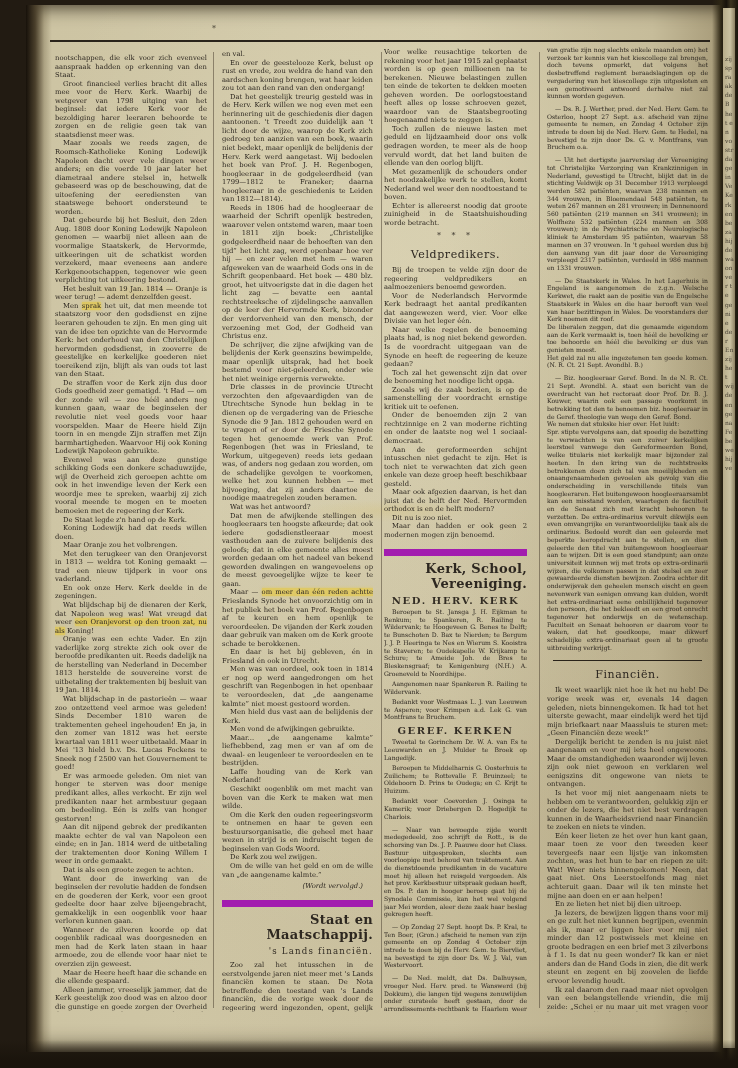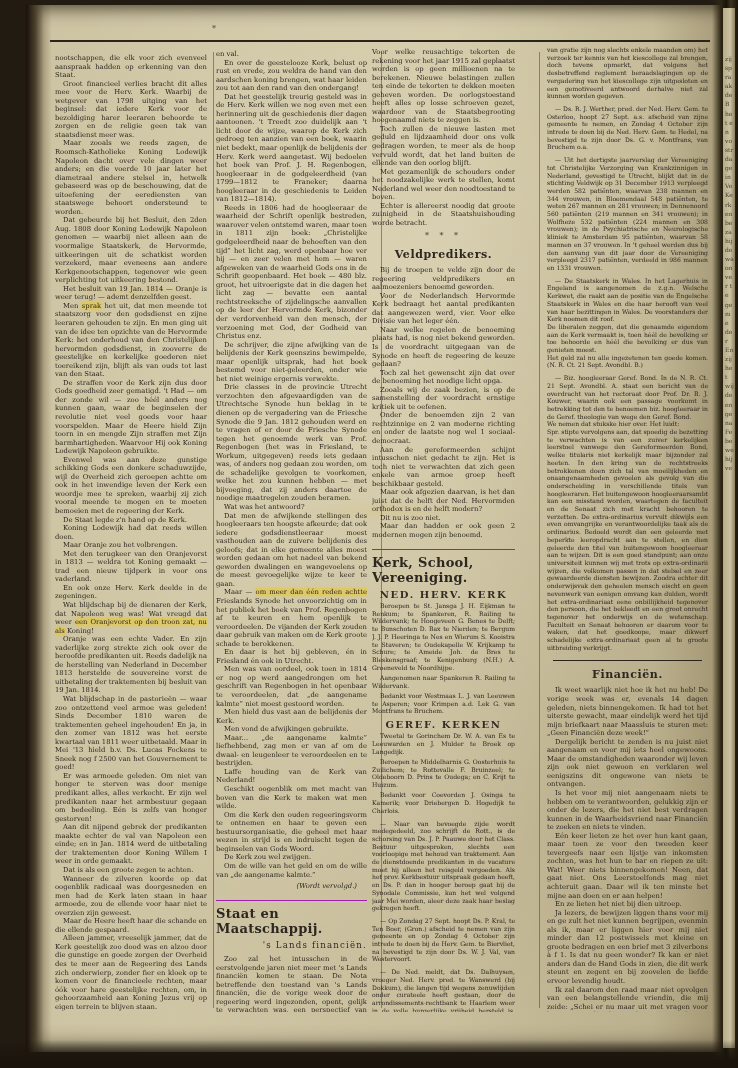--- a/index.html
+++ b/index.html
@@ -42,26 +42,26 @@
   }
   .blk{margin:0;}
   .p{text-indent:8px;}
   .p-cont{text-indent:0;}
   .small,.news,.news-cont{font-size:6.1px;line-height:7.7px;}
   .small{text-indent:8px;margin-top:2.5px;}
   .news{text-indent:8px;margin-top:5px;}
   .news-cont{text-indent:0;}
   .signoff{text-align:right;font-style:italic;padding-right:10px;margin:3px 0 5px;}
   .header-lg{
-    border-top:1px solid #a21caf;margin:9px 0 5px;padding-top:5px;
-    font-size:13px;font-weight:bold;text-align:left;text-indent:0;line-height:15px;
+    border-top:7px solid #a21caf;margin:9px 0 5px;padding-top:5px;
+    font-size:13px;font-weight:bold;text-align:right;text-indent:0;line-height:15px;
     letter-spacing:0.3px;
   }
   .header-md{
-    font-size:11px;font-weight:bold;text-align:center;text-indent:0;
+    font-size:11px;font-weight:normal;text-align:center;text-indent:0;
     margin:7px 0 5px;line-height:13px;letter-spacing:0.6px;
   }
   .subheader{
     font-size:10px;text-align:center;text-indent:0;letter-spacing:1.6px;
     margin:6px 0 3px;font-weight:bold;color:#332d24;
   }
   .subheader-sp{
     font-size:8.6px;text-align:right;text-indent:0;letter-spacing:1.2px;
     margin:4px 0 6px;color:#332d24;
   }
@@ -100,25 +100,26 @@
     <div class="blk p">Koning Lodewijk had dat reeds willen doen.</div>
     <div class="blk p">Maar Oranje zou het volbrengen.</div>
     <div class="blk p">Met den terugkeer van den Oranjevorst in 1813 — weldra tot Koning gemaakt — trad een nieuw tijdperk in voor ons vaderland.</div>
     <div class="blk p">En ook onze Herv. Kerk deelde in de zegeningen.</div>
     <div class="blk p">Wat blijdschap bij de dienaren der Kerk, dat Napoleon weg was! Wat vreugd dat weer <span class="hl">een Oranjevorst op den troon zat, nu als</span> Koning!</div>
     <div class="blk p">Oranje was een echte Vader. En zijn vaderlijke zorg strekte zich ook over de beroofde predikanten uit. Reeds dadelijk na de herstelling van Nederland in December 1813 herstelde de souvereine vorst de uitbetaling der traktementen bij besluit van 19 Jan. 1814.</div>
     <div class="blk p">Wat blijdschap in de pastorieën — waar zoo ontzettend veel armoe was geleden! Sinds December 1810 waren de traktementen geheel ingehouden! En ja, in den zomer van 1812 was het eerste kwartaal van 1811 weer uitbetaald. Maar in Mei '13 hield b.v. Ds. Lucas Fockens te Sneek nog f 2500 van het Gouvernement te goed!</div>
     <div class="blk p">Er was armoede geleden. Om niet van honger te sterven was door menige predikant alles, alles verkocht. Er zijn wel predikanten naar het armbestuur gegaan om bedeeling. Eén is zelfs van honger gestorven!</div>
     <div class="blk p">Aan dit nijpend gebrek der predikanten maakte echter de val van Napoleon een einde; en in Jan. 1814 werd de uitbetaling der traktementen door Koning Willem I weer in orde gemaakt.</div>
     <div class="blk p">Dat is als een groote zegen te achten.</div>
+    <div class="blk p">Want door de inwerking van de beginselen der revolutie hadden de fondsen en de goederen der Kerk, voor een groot gedeelte door haar zelve bijeengebracht, gemakkelijk in een oogenblik voor haar verloren kunnen gaan.</div>
     <div class="blk p">Wanneer de zilveren koorde op dat oogenblik radicaal was doorgesneden en men had de Kerk laten staan in haar armoede, zou de ellende voor haar niet te overzien zijn geweest.</div>
     <div class="blk p">Maar de Heere heeft haar die schande en die ellende gespaard.</div>
     <div class="blk p">Alleen jammer, vreeselijk jammer, dat de Kerk geestelijk zoo dood was en alzoo door die gunstige en goede zorgen der Overheid des te meer aan de Regeering des Lands zich onderwierp, zonder fier en kloek op te komen voor de financieele rechten, maar óók voor hare geestelijke rechten, om, in gehoorzaamheid aan Koning Jezus vrij op eigen terrein te blijven staan.</div>
   </div>
-<div class="col" id="c1" style="left:216px;top:50px;width:151px;height:962px">
+<div class="col" id="c1" style="left:222px;top:50px;width:151px;height:962px">
     <div class="blk p-cont">en val.</div>
     <div class="blk p">En over de geestelooze Kerk, belust op rust en vrede, zou weldra de hand van den aardschen koning brengen, wat haar leiden zou tot aan den rand van den ondergang!</div>
     <div class="blk p">Dat het geestelijk treurig gesteld was in de Herv. Kerk willen we nog even met een herinnering uit de geschiedenis dier dagen aantoonen. 't Treedt zoo duidelijk aan 't licht door de wijze, waarop de Kerk zich gedroeg ten aanzien van een boek, waarin niet bedekt, maar openlijk de belijdenis der Herv. Kerk werd aangetast. Wij bedoelen het boek van Prof. J. H. Regenbogen, hoogleeraar in de godgeleerdheid (van 1799—1812 te Franeker; daarna hoogleeraar in de geschiedenis te Leiden van 1812—1814).</div>
     <div class="blk p">Reeds in 1806 had de hoogleeraar de waarheid der Schrift openlijk bestreden, waarover velen ontstemd waren, maar toen in 1811 zijn boek: „Christelijke godgeleerdheid naar de behoeften van den tijd” het licht zag, werd openbaar hoe ver hij — en zeer velen met hem — waren afgeweken van de waarheid Gods ons in de Schrift geopenbaard. Het boek — 480 blz. groot, het uitvoerigste dat in die dagen het licht zag — bevatte een aantal rechtstreeksche of zijdelingsche aanvallen op de leer der Hervormde Kerk, bizonder der verdorvenheid van den mensch, der verzoening met God, der Godheid van Christus enz.</div>
     <div class="blk p">De schrijver, die zijne afwijking van de belijdenis der Kerk geenszins bewimpelde, maar openlijk uitsprak, had het boek bestemd voor niet-geleerden, onder wie het niet weinige ergernis verwekte.</div>
     <div class="blk p">Drie classes in de provincie Utrecht verzochten den afgevaardigden van de Utrechtsche Synode hun beklag in te dienen op de vergadering van de Friesche Synode die 9 Jan. 1812 gehouden werd en te vragen of er door de Friesche Synode tegen het genoemde werk van Prof. Regenbogen (het was in Friesland, te Workum, uitgegeven) reeds iets gedaan was, of anders nog gedaan zou worden, om de schadelijke gevolgen te voorkomen, welke het zou kunnen hebben — met bijvoeging, dat zij anders daartoe de noodige maatregelen zouden beramen.</div>
     <div class="blk p">Wat was het antwoord?</div>
     <div class="blk p">Dat men de afwijkende stellingen des hoogleeraars ten hoogste afkeurde; dat ook iedere godsdienstleeraar moest vasthouden aan de zuivere belijdenis des geloofs; dat in elke gemeente alles moest worden gedaan om het nadeel van bekend geworden dwalingen en wangevoelens op de meest gevoegelijke wijze te keer te gaan.</div>
     <div class="blk p">Maar — <span class="hl">om meer dan één reden achtte</span> Frieslands Synode het onvoorzichtig om in het publiek het boek van Prof. Regenbogen af te keuren en hem openlijk te veroordeelen. De vijanden der Kerk zouden daar gebruik van maken om de Kerk groote schade te berokkenen.</div>
     <div class="blk p">En daar is het bij gebleven, én in Friesland én ook in Utrecht.</div>
@@ -129,34 +130,34 @@
     <div class="blk p">Laffe houding van de Kerk van Nederland!</div>
     <div class="blk p">Geschikt oogenblik om met macht van boven van die Kerk te maken wat men wilde.</div>
     <div class="blk p">Om die Kerk den ouden regeeringsvorm te ontnemen en haar te geven een bestuursorganisatie, die geheel met haar wezen in strijd is en indruischt tegen de beginselen van Gods Woord.</div>
     <div class="blk p">De Kerk zou wel zwijgen.</div>
     <div class="blk p">Om de wille van het geld en om de wille van „de aangename kalmte.”</div>
     <div class="blk signoff">(Wordt vervolgd.)</div>
     <div class="blk header-lg">Staat en Maatschappij.</div>
     <div class="blk subheader-sp">'s Lands financiën.</div>
     <div class="blk p">Zoo zal het intusschen in de eerstvolgende jaren niet meer met 's Lands financiën komen te staan. De Nota betreffende den toestand van 's Lands financiën, die de vorige week door de regeering werd ingezonden, opent, gelijk te verwachten was, een perspectief van zeer groote tekorten.</div>
   </div>
-<div class="col" id="c2" style="left:372px;top:48px;width:143px;height:964px">
+<div class="col" id="c2" style="left:384px;top:48px;width:143px;height:964px">
     <div class="blk p-cont">Voor welke reusachtige tekorten de rekening voor het jaar 1915 zal geplaatst worden is op geen millioenen na te berekenen. Nieuwe belastingen zullen ten einde de tekorten te dekken moeten geheven worden. De oorlogstoestand heeft alles op losse schroeven gezet, waardoor van de Staatsbegrooting hoegenaamd niets te zeggen is.</div>
     <div class="blk p">Toch zullen de nieuwe lasten met geduld en lijdzaamheid door ons volk gedragen worden, te meer als de hoop vervuld wordt, dat het land buiten de ellende van den oorlog blijft.</div>
     <div class="blk p">Met gezamenlijk de schouders onder het noodzakelijke werk te stellen, komt Nederland wel weer den noodtoestand te boven.</div>
     <div class="blk p">Echter is allereerst noodig dat groote zuinigheid in de Staatshuishouding worde betracht.</div>
     <div class="blk asterism">* * *</div>
     <div class="blk header-md">Veldpredikers.</div>
     <div class="blk p">Bij de troepen te velde zijn door de regeering veldpredikers en aalmoezeniers benoemd geworden.</div>
     <div class="blk p">Voor de Nederlandsch Hervormde Kerk bedraagt het aantal predikanten dat aangewezen werd, vier. Voor elke Divisie van het leger één.</div>
     <div class="blk p">Naar welke regelen de benoeming plaats had, is nog niet bekend geworden. Is de voordracht uitgegaan van de Synode en heeft de regeering de keuze gedaan?</div>
     <div class="blk p">Toch zal het gewenscht zijn dat over de benoeming het noodige licht opga.</div>
     <div class="blk p">Zooals wij de zaak bezien, is op de samenstelling der voordracht ernstige kritiek uit te oefenen.</div>
     <div class="blk p">Onder de benoemden zijn 2 van rechtzinnige en 2 van moderne richting en onder de laatste nog wel 1 sociaal-democraat.</div>
-    <div class="blk p">Aan de gereformeerden schijnt intusschen niet gedacht te zijn. Het is toch niet te verwachten dat zich geen enkele van armoe groep heeft beschikbaar gesteld.</div>
+    <div class="blk p">Aan de gereformeerden schijnt intusschen niet gedacht te zijn. Het is toch niet te verwachten dat zich geen enkele van deze groep heeft beschikbaar gesteld.</div>
     <div class="blk p">Maar ook afgezien daarvan, is het dan juist dat de helft der Ned. Hervormden orthodox is en de helft modern?</div>
     <div class="blk p">Dit nu is zoo niet.</div>
     <div class="blk p">Maar dan hadden er ook geen 2 modernen mogen zijn benoemd.</div>
     <div class="blk header-lg">Kerk, School, Vereeniging.</div>
     <div class="blk subheader">NED. HERV. KERK</div>
     <div class="blk small">Beroepen te St. Jansga J. H. Eijkman te Renkum; te Spankeren, R. Railing te Wildervank; te Hoogeveen G. Benes te Delft; te Bunschoten D. Bax te Nierden; te Bergum J. J. P. Heeringa te Nes en Wierum S. Kooistra te Staveren; te Oudekapelle W. Krijkamp te Schure; te Ameide Joh. de Bres te Bleskensgraaf; te Kenigenburg (N.H.) A. Groeneveld te Noordhijpe.</div>
     <div class="blk small">Aangenomen naar Spankeren R. Railing te Wildervank.</div>
     <div class="blk small">Bedankt voor Westmaas L. J. van Leeuwen te Asperen; voor Krimpen a.d. Lek G. van Montfrans te Bruchem.</div>
     <div class="blk subheader">GEREF. KERKEN</div>
     <div class="blk small">Tweetal te Gorinchem Dr. W. A. van Es te Leeuwarden en J. Mulder te Broek op Langedijk.</div>

